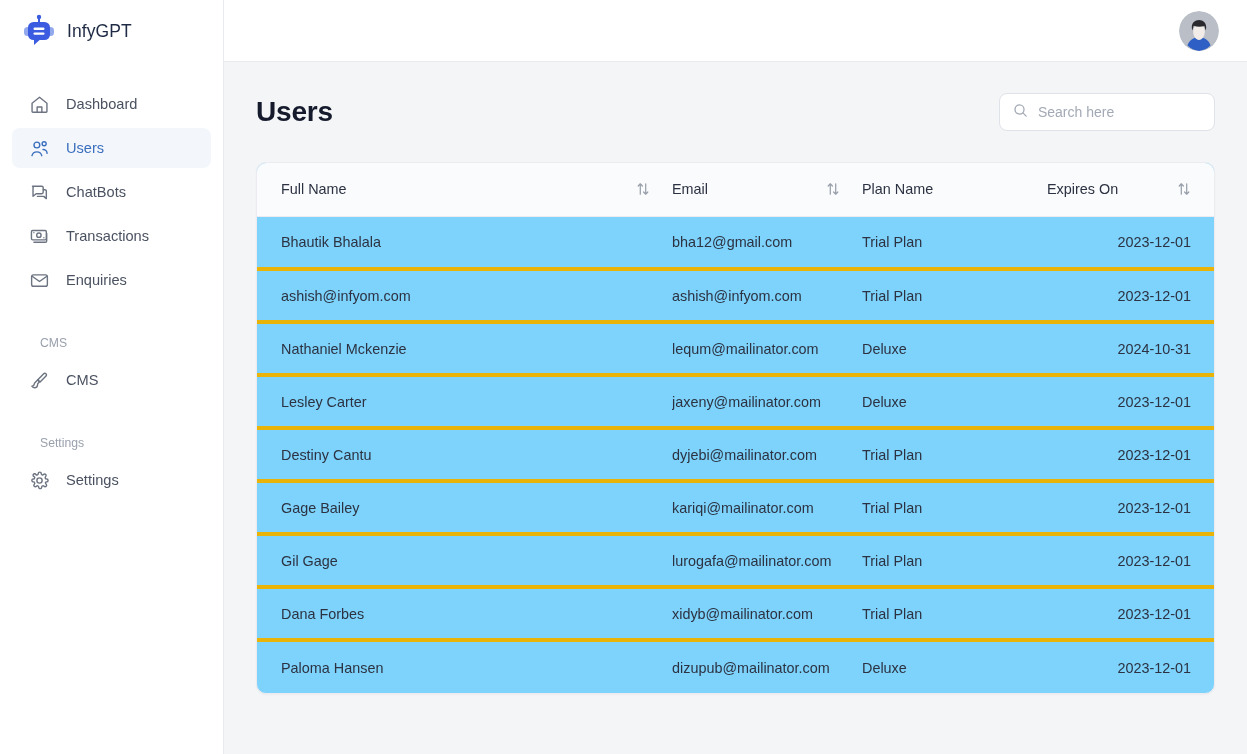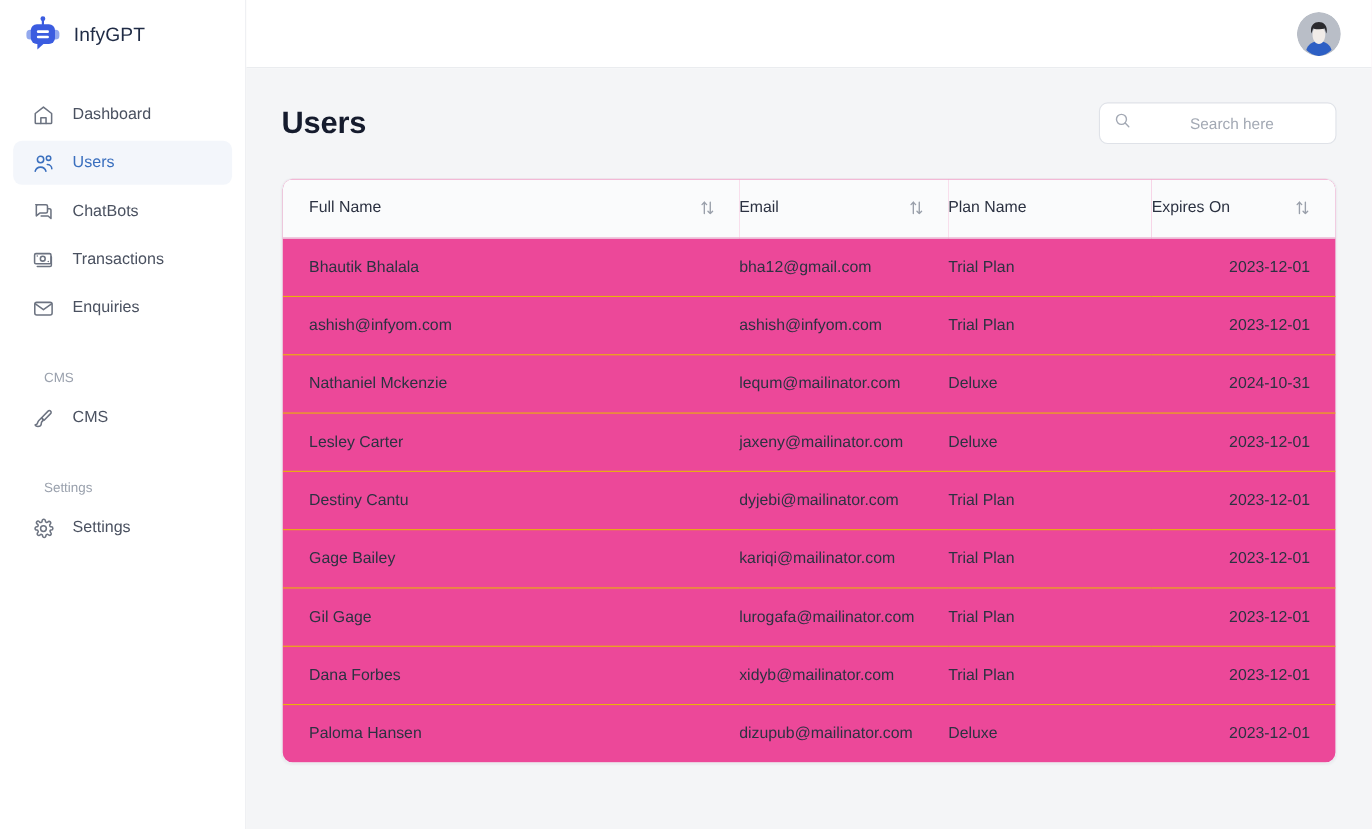--- a/index.html
+++ b/index.html
@@ -70,27 +70,27 @@
     font-size: 28px; font-weight: bold; color: #151b2d; letter-spacing: -.2px;
   }
   .search-wrap {
     width: 216px; height: 38px; background: #ffffff;
     border: 1px solid #dfe2e8; border-radius: 8px;
     display: flex; align-items: center; gap: 9px; padding: 0 12px;
   }
   .search-input {
     border: 0; outline: 0; background: transparent;
     font-family: "Liberation Sans", sans-serif;
-    font-size: 14px; color: #6d28d9; width: 100%; text-align: center;
+    font-size: 14px; color: #6d28d9; width: 100%;
   }
   .search-input::placeholder { color: #a3a9b4; }
 
   
   .card {
-    background: #ec4899; border-radius: 10px;
+    background: #7dd3fc; border-radius: 10px;
     border: 1px solid #ececf0;
     box-shadow: 0 1px 2px rgba(20,25,40,.04);
     overflow: hidden;
   }
   table { width: 100%; border-collapse: collapse; table-layout: fixed; }
   thead th {
     height: 53px; background: #fafbfc;
     font-size: 14.4px; font-weight: normal; color: #2c3242;
     text-align: left; vertical-align: middle;
     border-bottom: 1px solid #ececf0;
@@ -101,21 +101,21 @@
   .th-label { white-space: nowrap; }
   .sort-ico { width: 14px; height: 16px; flex: 0 0 14px; margin-left: auto; }
   .th-inner.right .sort-ico { margin-left: 11px; }
   .c1 { width: 415px; padding-left: 24px; padding-right: 22px; }
   .c2 { width: 190px; padding-left: 0; padding-right: 22px; }
   .c3 { width: 185px; padding-left: 0; }
   .c4 { width: 168px; padding-right: 24px; }
 
   tbody td {
     height: 53px; font-size: 14.4px; color: #2c3242;
-    border-bottom: 1px solid #eab308;
+    border-bottom: 4px solid #eab308;
     vertical-align: middle; padding: 0;
     white-space: nowrap; overflow: hidden; text-overflow: ellipsis;
   }
   tbody tr:last-child td { border-bottom: 0; }
   td.c4 { text-align: right; }
 </style>
 </head>
 <body>
 
 <div class="app">

